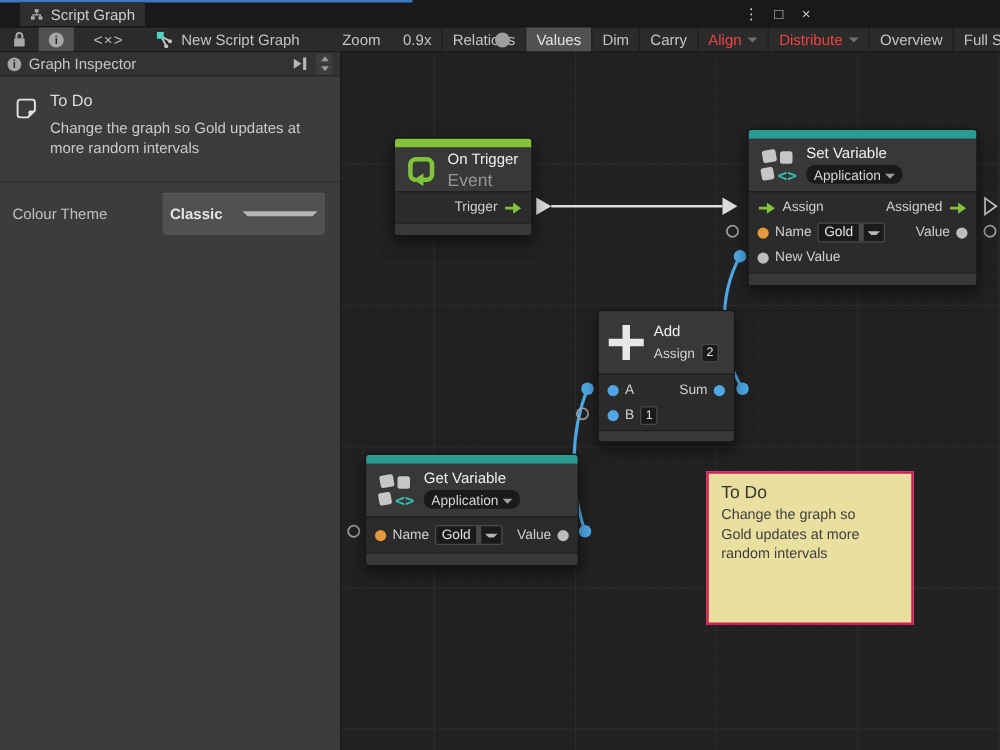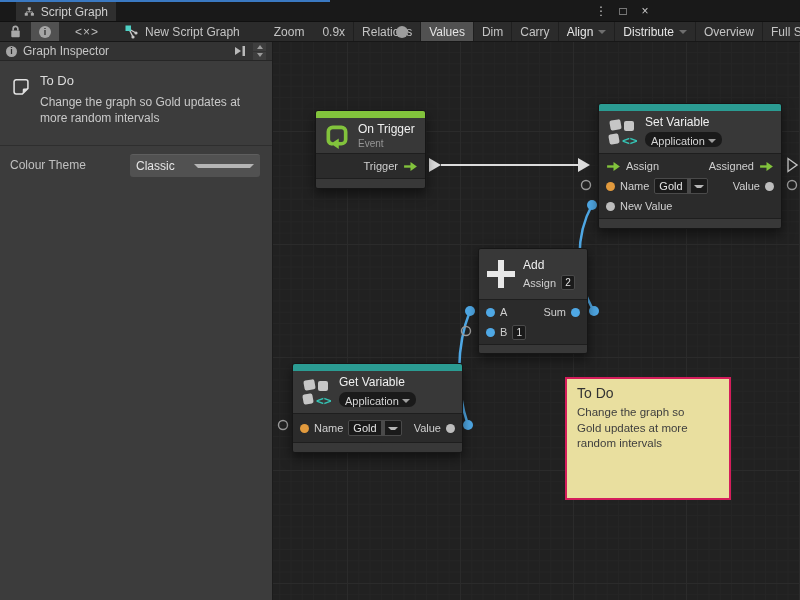--- a/index.html
+++ b/index.html
@@ -15,21 +15,21 @@
   .tab span { font-size:12px; color:#CFCFCF; white-space:nowrap; }
   .win-controls { position:absolute; right:4px; top:0; height:21px; display:flex; align-items:center; gap:8px; }
   .win-controls span { color:#C8C8C8; font-size:12px; width:14px; text-align:center; cursor:default; }
 
   
   .toolbar { position:absolute; left:0; top:21px; width:800px; height:21px; background:#2B2B2B;
              border-top:1px solid #101010; border-bottom:1px solid #171717;
              display:flex; align-items:stretch; font-size:12px; color:#C4C4C4; }
   .tbtn { display:flex; align-items:center; justify-content:center; padding:0 8px; white-space:nowrap; }
   .tbtn.active { background:#515151; color:#E4E4E4; }
-  .tbtn.disabled { color:#e5e5e5; }
+  .tbtn.disabled { color:#ef4444; }
   .tsep { width:1px; background:#1F1F1F; }
   .caret { width:0; height:0; border:4px solid transparent; border-top-color:#B5B5B5; margin-left:5px; margin-top:4px; }
   .caret.dis { border-top-color:#6E6E6E; }
   .i-circle { width:12px; height:12px; border-radius:50%; background:#A6A6A6; color:#2B2B2B;
               font-size:9px; font-weight:bold; display:flex; align-items:center; justify-content:center; }
   .zoom-track { position:relative; width:98px; height:2px; background:#6B6B6B; margin:0 8px; align-self:center; }
   .zoom-handle { position:absolute; left:84px; top:-5px; width:12px; height:12px; border-radius:50%; background:#9E9E9E; }
   .right-group { margin-left:auto; display:flex; align-items:stretch; }
   .right-group .tbtn { border-left:1px solid #1F1F1F; }
 
@@ -42,43 +42,43 @@
   .scroll-btns { display:flex; flex-direction:column; gap:1px; }
   .scroll-btns div { width:13px; height:8px; background:#3E3E3E; display:flex; align-items:center; justify-content:center; }
   .tri-up { width:0;height:0;border:3px solid transparent;border-bottom:4px solid #9A9A9A; margin-bottom:2px;}
   .tri-dn { width:0;height:0;border:3px solid transparent;border-top:4px solid #9A9A9A; margin-top:2px;}
   .note-block { display:flex; gap:10px; padding:12px 10px 10px 12px; }
   .note-title { font-size:13px; color:#DCDCDC; margin-bottom:7px; }
   .note-text { font-size:12px; color:#C9C9C9; line-height:1.33; width:222px; }
   .sb-divider { height:1px; background:#2E2E2E; margin-top:8px; }
   .theme-row { display:flex; align-items:center; padding:8px 12px 0 10px; }
   .theme-label { font-size:12px; color:#C0C0C0; flex:1; }
-  .select { width:130px; height:23px; background:#515151; border-radius:3px; border-top:1px solid #5E5E5E;
-            display:flex; align-items:center; padding:0 6px; }
+  .select { width:130px; height:34px; background:#515151; border-radius:3px; border-top:1px solid #5E5E5E;
+            display:flex; align-items:center; padding:0 6px;font-weight:bold; }
   .select span { font-size:12px; color:#E6E6E6; flex:1; }
 
   
   .canvas { position:absolute; left:273px; top:42px; width:527px; height:558px;
             background-color:#212121;
             background-image:
               linear-gradient(#2B2B2B 1px, transparent 1px),
               linear-gradient(90deg, #2B2B2B 1px, transparent 1px),
               linear-gradient(#252525 1px, transparent 1px),
               linear-gradient(90deg, #252525 1px, transparent 1px);
             background-size:113px 113px, 113px 113px, 11.3px 11.3px, 11.3px 11.3px;
             background-position:74px 89px; overflow:hidden; }
   .wires { position:absolute; left:0; top:0; }
 
   
   .node { position:absolute; background:#2D2D2D; border:1px solid #161616; border-radius:3px;
           box-shadow:0 5px 12px rgba(0,0,0,.5); }
   .colorbar { height:7px; border-radius:2px 2px 0 0; }
   .nhead { background:#383838; display:flex; align-items:center; gap:8px; padding:0 8px; }
   .ntitle { font-size:12px; color:#F0F0F0; white-space:nowrap; }
-  .nsub { font-size:10px; color:#969696; margin-top:2px; }
+  .nsub { font-size:14px; color:#969696; margin-top:2px; }
   .nbody { background:#2B2B2B; border-top:1px solid #1E1E1E; border-bottom:1px solid #1E1E1E; padding:2px 0; }
   .nfoot { background:#383838; border-radius:0 0 2px 2px; }
   .prow { display:flex; align-items:center; gap:5px; padding:0 7px; height:20px;
           font-size:11px; color:#CFCFCF; white-space:nowrap; }
   .spacer { flex:1; }
   .dot { width:9px; height:9px; border-radius:50%; flex:none; }
   .dot.orange { background:#E29A3D; }
   .dot.gray { background:#BDBDBD; }
   .dot.blue { background:#4FA8E5; }
   .nd-dd { display:inline-flex; align-items:flex-end; background:#1A1A1A; border-radius:7px;

